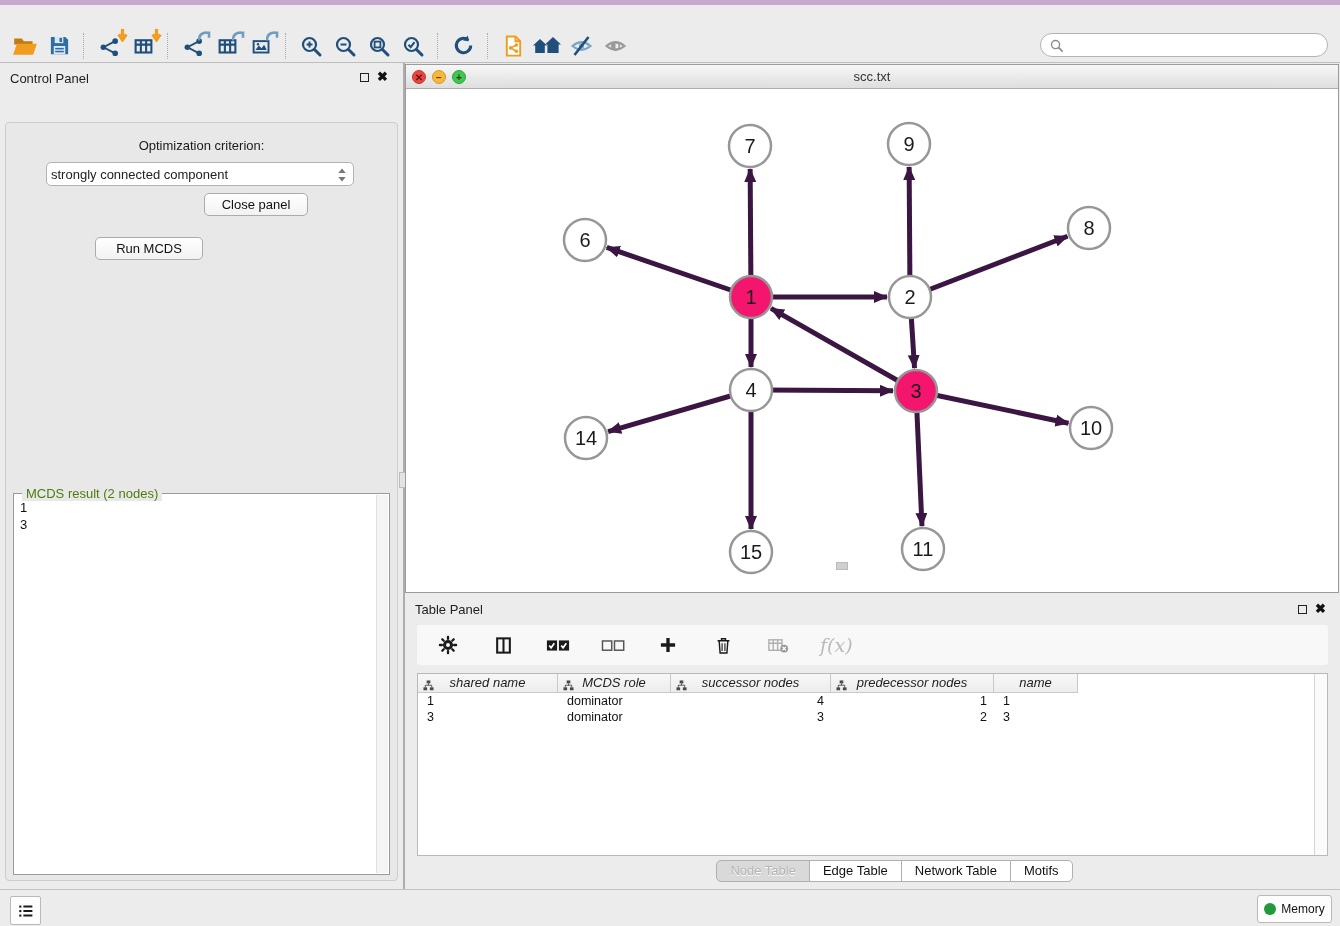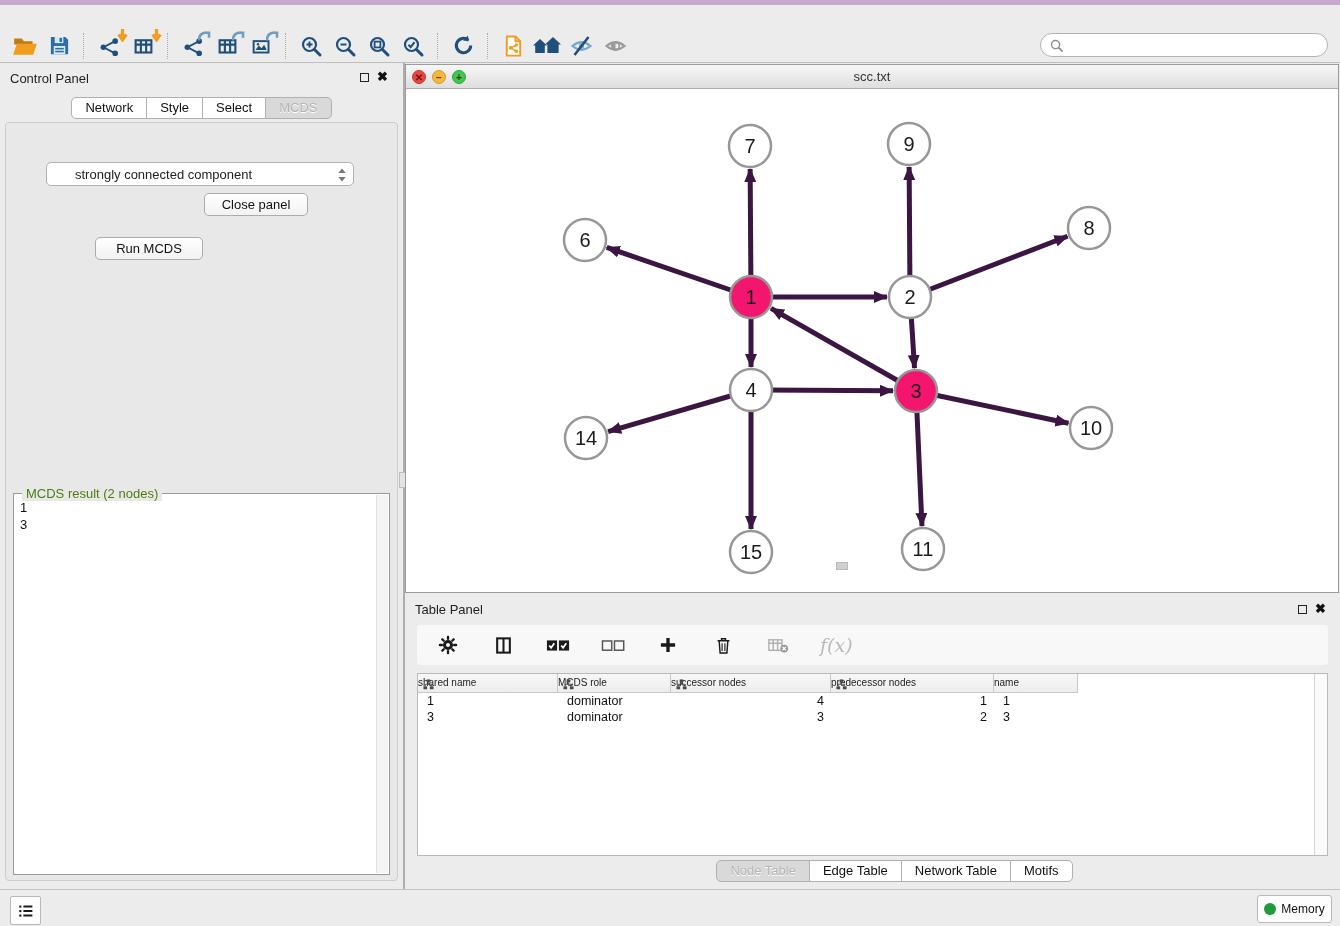--- a/index.html
+++ b/index.html
@@ -37,21 +37,21 @@
        padding:0 13px;font-size:13px;margin-left:-1px;color:#111;}
   .tab:first-child{border-radius:5px 0 0 5px;margin-left:0;}
   .tab:last-child{border-radius:0 5px 5px 0;}
   .tab.active{background:#d9d9d9;color:#b4b4b4;text-shadow:0 1px 0 #fff;}
   #cp-tabs{left:0;top:97px;width:403px;}
   #cp-body{left:5px;top:122px;width:391px;height:757px;background:#e8e8e8;
            border:1px solid #cdcdcd;border-radius:4px;}
   #opt-label{position:absolute;left:0;width:100%;top:15px;text-align:center;font-size:13px;color:#1a1a1a;}
   #opt-select{position:absolute;left:40px;top:39px;width:308px;height:24px;background:#fff;
       border:1px solid #b2b2b2;border-radius:5px;box-sizing:border-box;display:flex;align-items:center;
-      font-size:13px;padding-left:28px;}
+      font-size:13px;padding-left:4px;}
   #opt-select .stepper{position:absolute;right:6px;top:4px;}
   .btn{position:absolute;height:23px;background:linear-gradient(#ffffff,#f2f2f2);
        border:1px solid #ababab;border-radius:5px;font-size:13px;text-align:center;
        line-height:22px;box-sizing:border-box;color:#111;}
   #run-btn{left:89px;top:70px;width:108px;margin-top:44px;}
   #closep-btn{left:198px;top:70px;width:104px;}
   #result-box{position:absolute;left:7px;top:370px;width:375px;height:380px;
       border:1px solid #9a9a9a;background:#fff;}
   #result-legend{position:absolute;left:8px;top:-8px;background:#e8e8e8;padding:0 4px;
       font-size:13px;color:#4d7c0f;}
@@ -82,21 +82,21 @@
       border-radius:3px;display:flex;align-items:center;gap:29px;padding-left:18px;box-sizing:border-box;}
   .tpi{width:26px;height:26px;display:flex;align-items:center;justify-content:center;}
   #fx-label{font-family:"DejaVu Serif",serif;font-style:italic;font-size:19px;color:#b9b9b9;}
   #tbl{position:absolute;left:12px;top:76px;width:911px;height:183px;background:#fff;
        border:1px solid #b9b9b9;box-sizing:border-box;}
   #tbl-scroll{position:absolute;right:0;top:0;width:12px;height:100%;background:#fbfbfb;
        border-left:1px solid #d5d5d5;}
   .hdr-row{display:grid;grid-template-columns:140px 113px 160px 163px 84px 1fr;height:19px;}
   .hdr-cell{position:relative;background:linear-gradient(#f7f7f7,#ededed);
       border-right:1px solid #c9c9c9;border-bottom:1px solid #c9c9c9;
-      font-size:10px;color:#222;line-height:18px;}
+      font-size:13px;color:#222;text-align:center;line-height:18px;font-style:italic;}
   .hdr-cell.noborder{background:#fff;border-right:none;border-bottom:none;}
   .hdr-ic{position:absolute;left:5px;top:4px;}
   .data-row{display:grid;grid-template-columns:140px 113px 160px 163px 84px 1fr;height:16px;
       font-size:12.5px;line-height:16px;color:#111;}
   .cell-l{padding-left:9px;text-align:left;}
   .cell-r{padding-right:7px;text-align:right;}
   #tp-tabs{left:405px;top:860px;width:935px;padding-left:22px;}
 
   
   #status-bar{left:0;top:889px;width:1340px;height:37px;background:#ececec;border-top:1px solid #c3c3c3;box-sizing:border-box;}
@@ -265,27 +265,22 @@
         <path d="M15.5 15.5L21 21" stroke="#8a8a8a" stroke-width="2.6" stroke-linecap="round"></path>
       </svg>
     <input placeholder="" style="">
   </div>
 
   <div id="cp-header" class="abs">
     <span class="panel-title">Control Panel</span>
     <span class="float-ic" style="left:360px"></span>
     <span class="close-ic" style="left:377px">✖</span>
   </div>
-  <div id="cp-tabs" class="abs tabrow">
-    <span class="tab">Network</span>
-    <span class="tab">Style</span>
-    <span class="tab">Select</span>
-    <span class="tab active">MCDS</span>
-  </div>
   <div id="cp-body" class="abs">
+    <div id="opt-label">Optimization criterion:</div>
     <div id="opt-select">
       <span>strongly connected component</span>
       <span class="stepper">
         <svg width="10" height="16" viewBox="0 0 10 16">
             <path d="M5 1.5L8.7 6H1.3z" fill="#777"></path>
             <path d="M5 14.5L1.3 10H8.7z" fill="#777"></path>
           </svg>
       </span>
     </div>
     <div class="btn" id="run-btn">Run MCDS</div>

